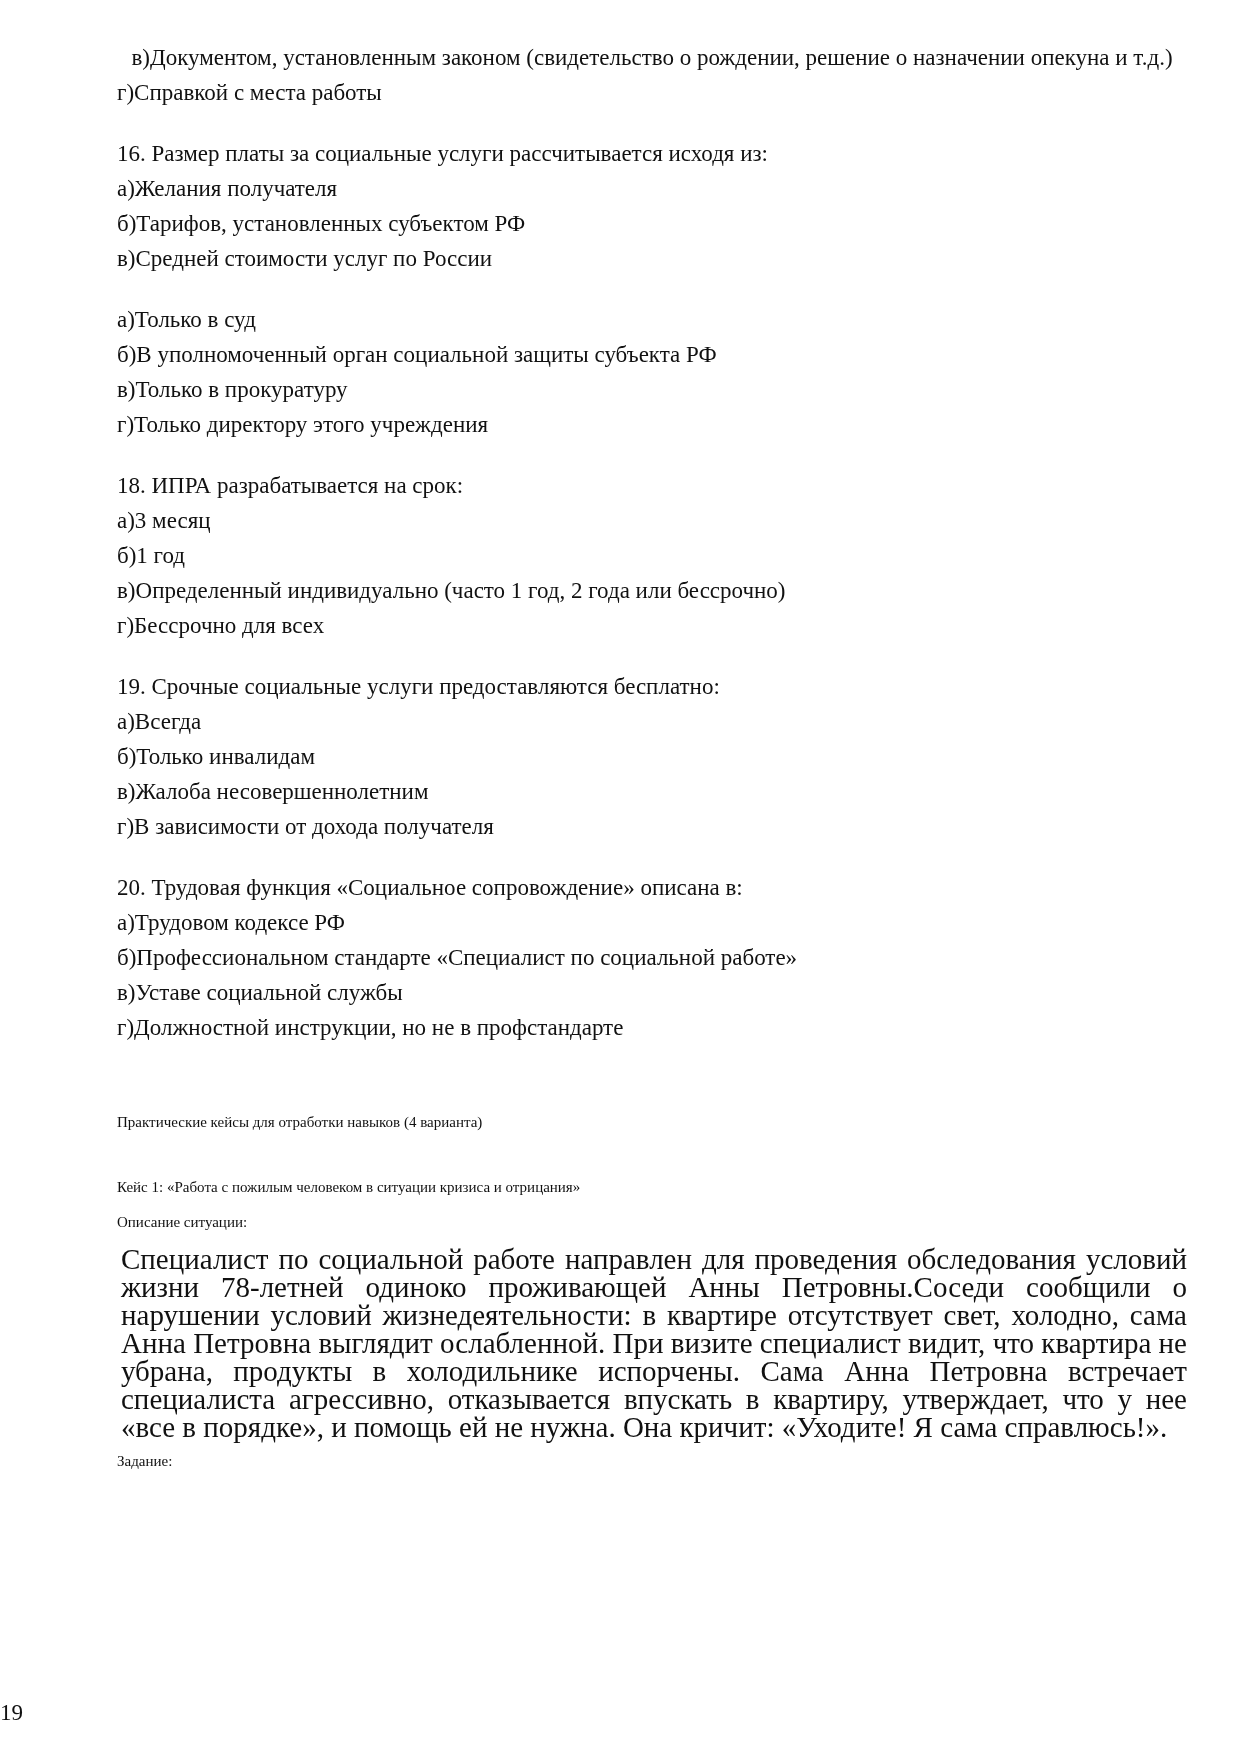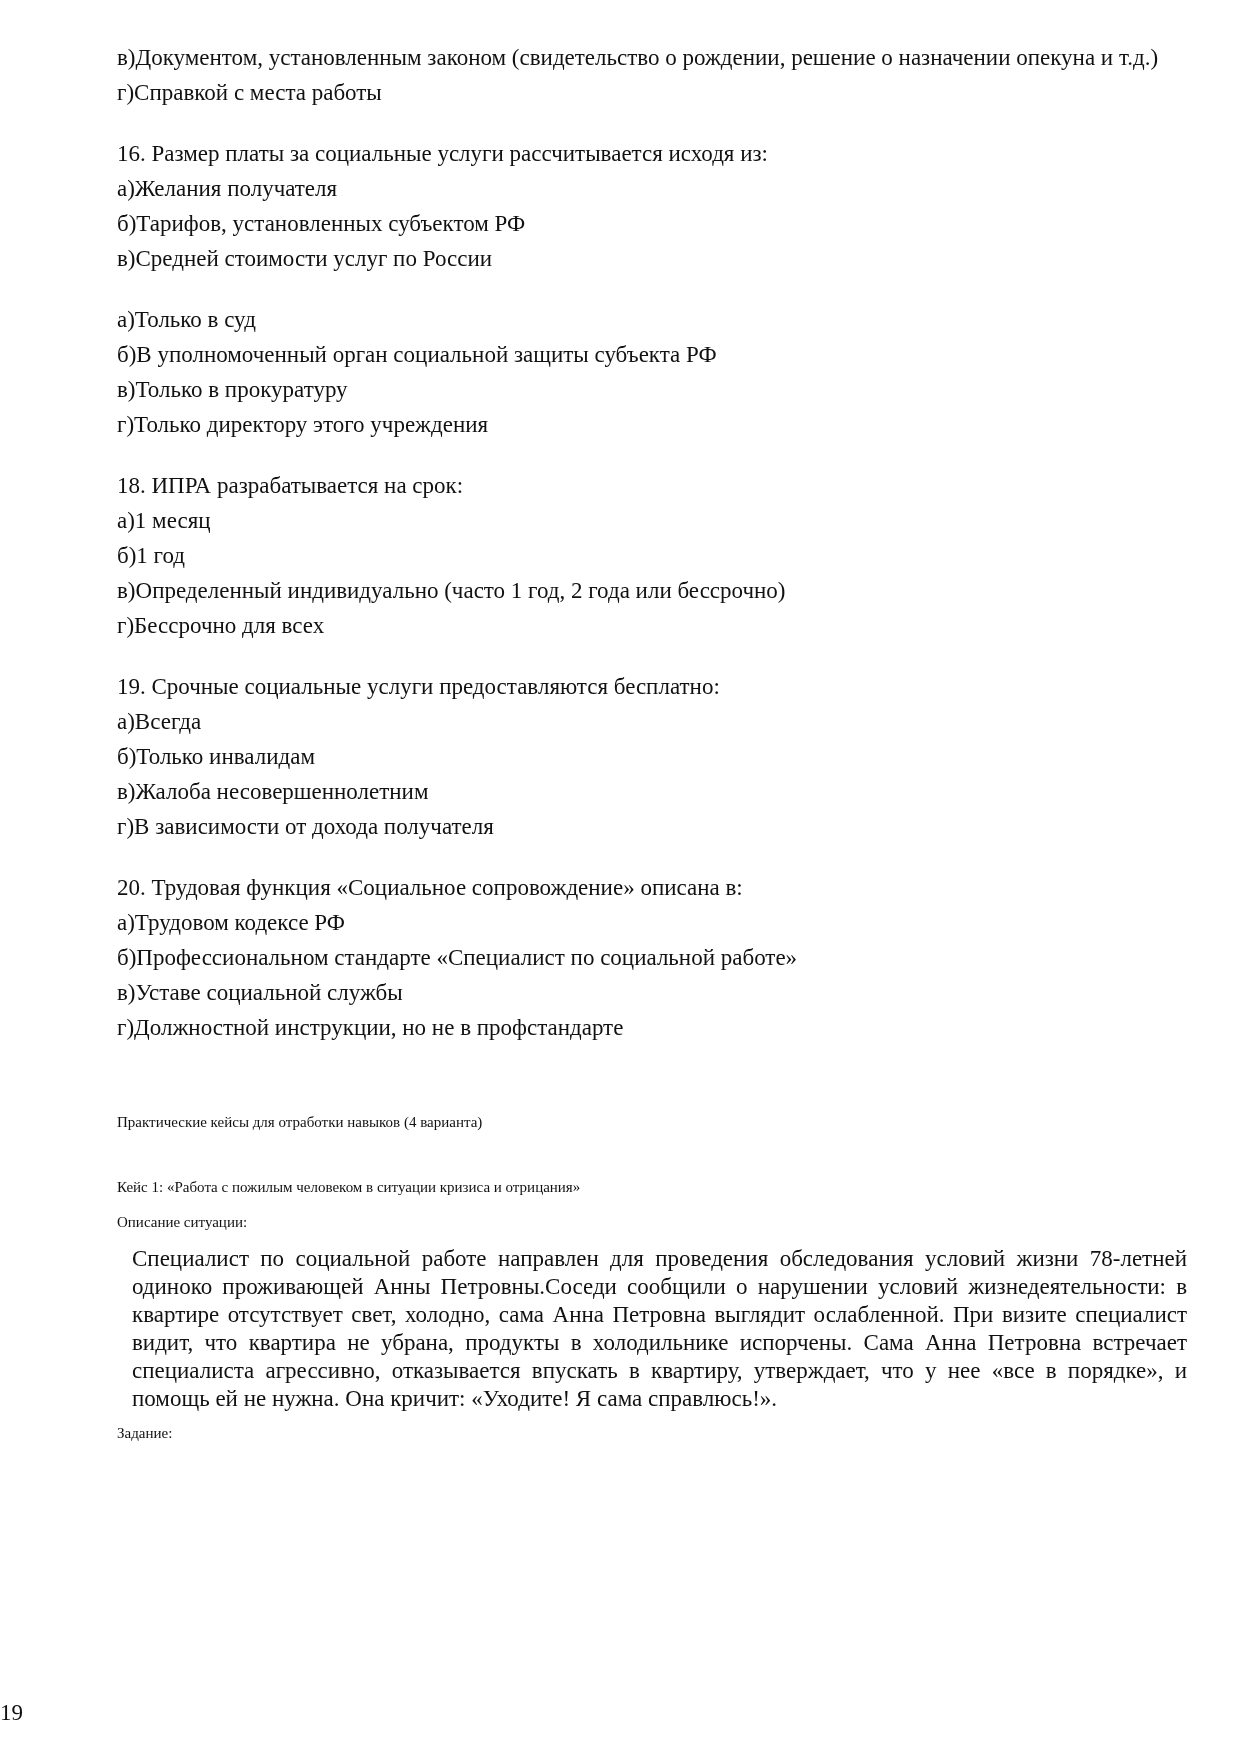--- a/index.html
+++ b/index.html
@@ -6,34 +6,34 @@
   body {
     width: 1241px; height: 1754px; position: relative; overflow: hidden;
     font-family: "Liberation Serif", "DejaVu Serif", serif;
     color: #111111;
   }
   .page { position: absolute; left: 117px; top: 45px; width: 1070px; }
   .line { font-size: 23px; line-height: 25px; margin: 0 0 10px 0; white-space: nowrap; }
   .wrap { white-space: normal; }
   .gap { height: 26px; }
   .para {
-    font-size: 23px; line-height: 28px; text-align: justify; margin: 0 0 8px 15px;
+    font-size: 29px; line-height: 28px; text-align: justify; margin: 0 0 8px 4px;
     text-align-last: left;
   }
   .heading { font-size: 15px; line-height: 25px; margin: 0 0 10px 0; }
   .page-number {
     position: absolute; left: 0; width: 1241px; top: 1700px; text-align: left;
     font-size: 23px;
   }
 </style>
 </head>
 <body>
 
 <div class="page">
-  <p class="line wrap" style="line-height:25px;">в)Документом, установленным законом (свидетельство о рождении, решение о назначении опекуна и т.д.)</p>
+  <p class="line wrap" style="line-height:25px;text-align:center;">в)Документом, установленным законом (свидетельство о рождении, решение о назначении опекуна и т.д.)</p>
   <p class="line">г)Справкой с места работы</p>
   <div class="gap"></div>
 
   <div>
     <p class="line">16. Размер платы за социальные услуги рассчитывается исходя из:</p>
     <p class="line">а)Желания получателя</p>
     <p class="line">б)Тарифов, установленных субъектом РФ</p>
     <p class="line">в)Средней стоимости услуг по России</p>
   </div>
   <div class="gap"></div>
@@ -41,21 +41,21 @@
   <div>
     <p class="line">а)Только в суд</p>
     <p class="line">б)В уполномоченный орган социальной защиты субъекта РФ</p>
     <p class="line">в)Только в прокуратуру</p>
     <p class="line">г)Только директору этого учреждения</p>
   </div>
   <div class="gap"></div>
 
   <div>
     <p class="line">18. ИПРА разрабатывается на срок:</p>
-    <p class="line">а)1 месяц</p>
+    <p class="line">а)3 месяц</p>
     <p class="line">б)1 год</p>
     <p class="line">в)Определенный индивидуально (часто 1 год, 2 года или бессрочно)</p>
     <p class="line">г)Бессрочно для всех</p>
   </div>
   <div class="gap"></div>
 
   <div>
     <p class="line">19. Срочные социальные услуги предоставляются бесплатно:</p>
     <p class="line">а)Всегда</p>
     <p class="line">б)Только инвалидам</p>

